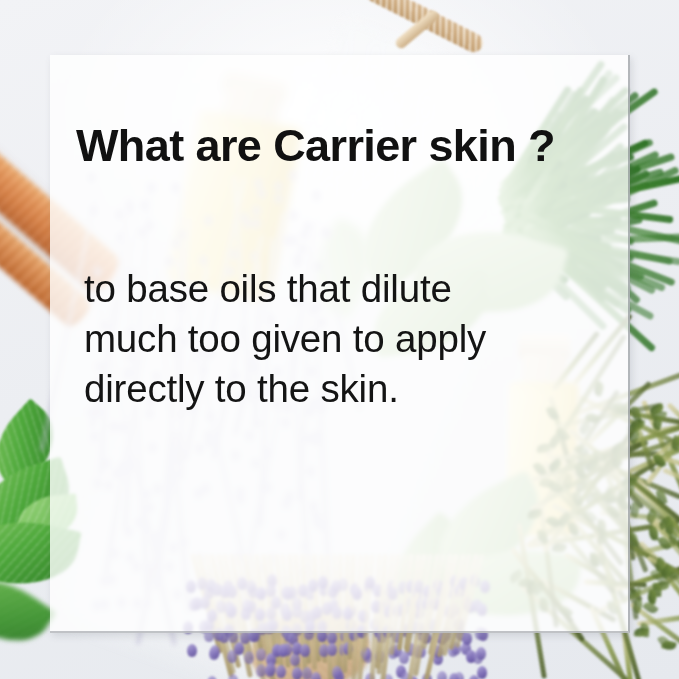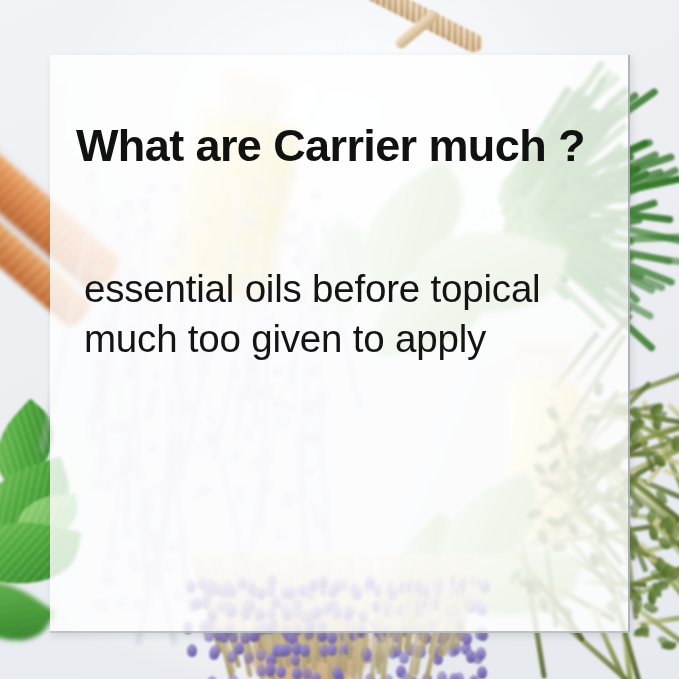--- a/index.html
+++ b/index.html
@@ -1081,20 +1081,21 @@
         <div class="lav-bud" style="left: 310.26px; top: 20.1645px; opacity: 0.87;"></div>
         <div class="lav-bud" style="left: 307.125px; top: 42.8302px; opacity: 0.95;"></div>
         <div class="lav-bud" style="left: 307.937px; top: 67.7967px; opacity: 0.89;"></div>
         <div class="lav-bud" style="left: 306.278px; top: 86.8975px; opacity: 0.84;"></div>
         <div class="lav-bud" style="left: 306.733px; top: 105.966px; opacity: 0.99;"></div>
       </div>
   </div>
 
   <div class="panel"></div>
 
-  <div class="title">What are Carrier much ?</div>
+  <div class="title">What are Carrier skin ?</div>
 
   <div class="body-text">
-    <span class="ln">essential oils before topical</span>
+    <span class="ln">to base oils that dilute</span>
     <span class="ln">much too given to apply</span>
+    <span class="ln">directly to the skin.</span>
   </div>
 
 </div>
 
 </body></html>

